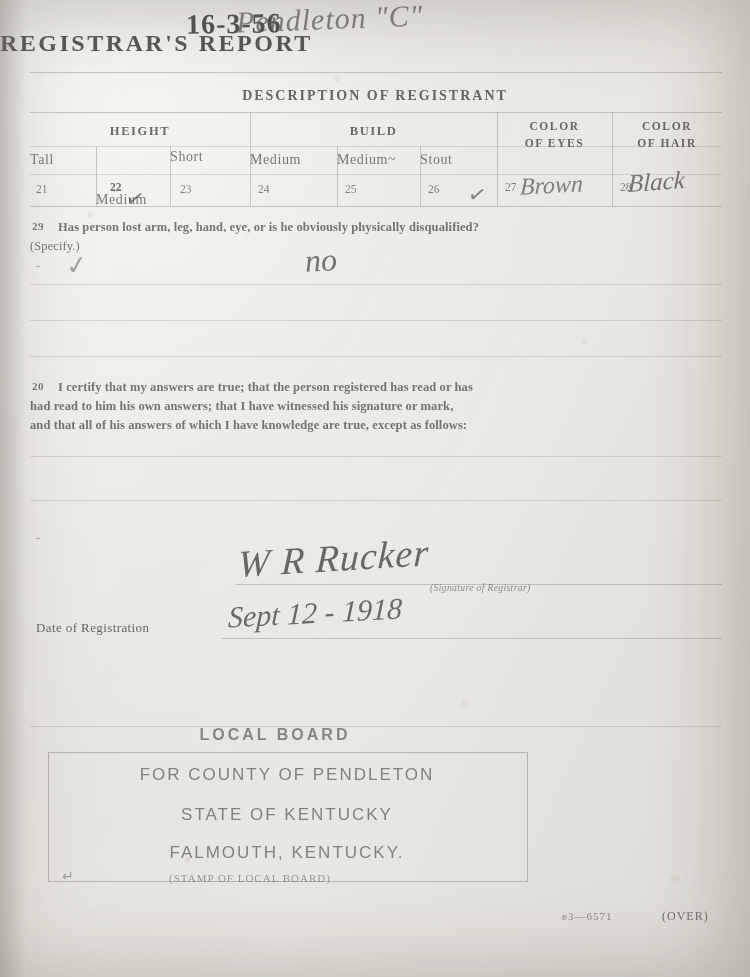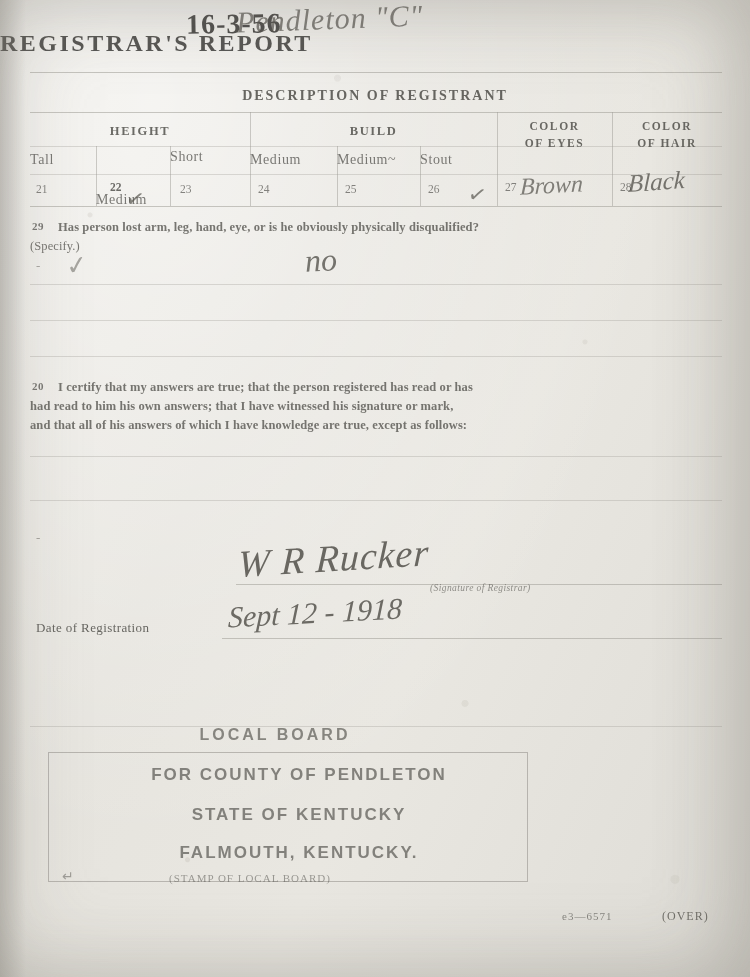--- a/index.html
+++ b/index.html
@@ -230,25 +230,24 @@
     left: 48px; top: 752px;
     width: 478px; height: 128px;
     border: 1px solid #8f8d86;
     opacity: .55;
   }
   .stamp-line {
     position: absolute;
     left: 0; right: 0;
     text-align: center;
     font-family: "Liberation Sans", sans-serif;
-    font-weight: 700;
+    font-weight: 400;
     letter-spacing: 2px;
     color: #45443f;
     opacity: .62;
-    padding-left: 12px;
   }
   #stamp-heading {
     position: absolute;
     left: 0; right: 200px; top: 726px;
     text-align: center;
     font-family: "Liberation Sans", sans-serif;
     font-weight: 700;
     font-size: 16px;
     letter-spacing: 3px;
     color: #46453f;

